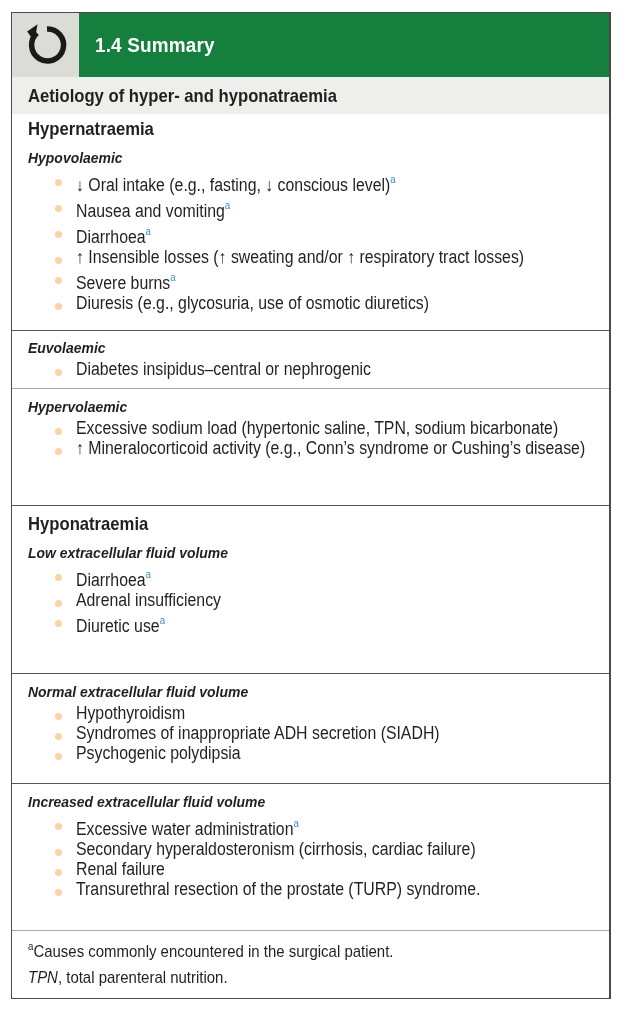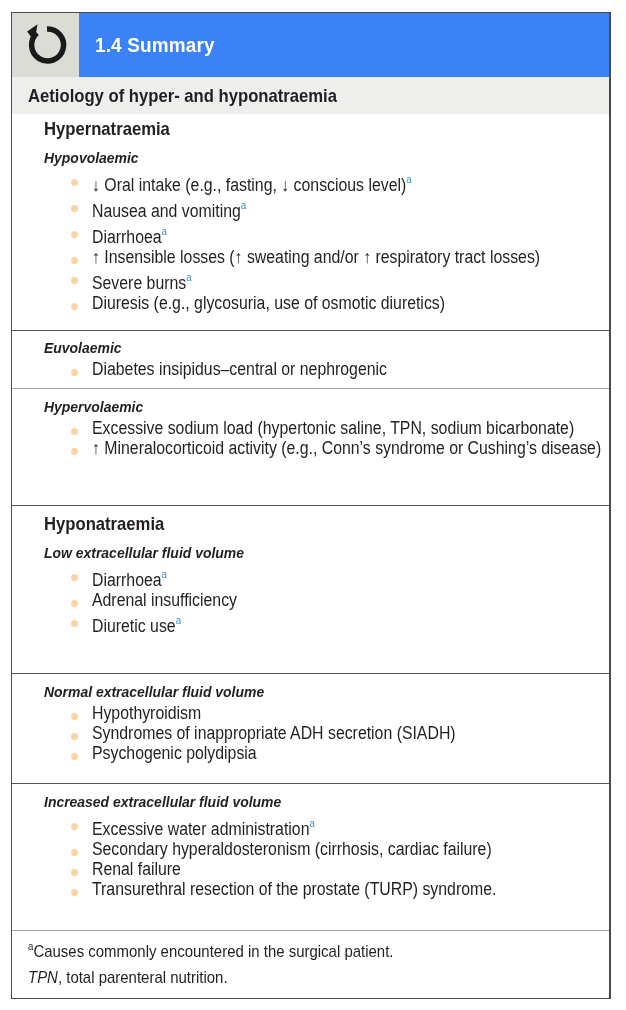--- a/index.html
+++ b/index.html
@@ -1,24 +1,24 @@
 <!DOCTYPE html>
 <html><head>
 <meta charset="utf-8">
 <style>
   html, body { margin: 0; padding: 0; background: #ffffff; }
   body { width: 626px; height: 1010px; position: relative; font-family: "Liberation Sans", sans-serif; color: #231f20; }
   .box { position: absolute; left: 11px; top: 12px; width: 600px; height: 987px; border: 1px solid #4a4a4a; border-right-width: 2px; box-sizing: border-box; }
   .header { position: absolute; left: 0; top: 0; width: 100%; height: 64px; display: flex; }
   .icon-box { width: 67px; height: 64px; background: #dcdcd7; display: flex; align-items: center; justify-content: center; }
-  .title-band { flex: 1; background: #3b82f6; display: flex; align-items: center; padding-left: 16px; }
+  .title-band { flex: 1; background: #15803d; display: flex; align-items: center; padding-left: 16px; }
   .title { color: #ffffff; font-weight: bold; font-size: 21px; letter-spacing: 0.2px; transform: scaleX(0.9); transform-origin: left center; white-space: nowrap; }
   .subtitle-band { position: absolute; left: 0; top: 64px; width: 100%; height: 37px; background: #eeeeec; display: flex; align-items: center; padding-left: 16px; box-sizing: border-box; }
   .subtitle { font-weight: bold; font-size: 18.5px; transform: scaleX(0.9); transform-origin: left center; white-space: nowrap; }
-  .section { position: absolute; left: 16px; width: 100%; box-sizing: border-box; padding-left: 16px; }
+  .section { position: absolute; left: 0; width: 100%; box-sizing: border-box; padding-left: 16px; }
   .sec-title { font-weight: bold; font-size: 18.5px; transform: scaleX(0.9); transform-origin: left center; white-space: nowrap; height: 24px; line-height: 24px; }
   .group-title { font-weight: bold; font-style: italic; font-size: 15.5px; transform: scaleX(0.9); transform-origin: left center; white-space: nowrap; height: 22px; line-height: 22px; }
   ul { list-style: none; margin: 0; padding: 0; }
   li { position: relative; padding-left: 48px; font-size: 18px; line-height: 20px; }
   li .bullet { position: absolute; left: 27px; top: 10px; width: 7px; height: 7px; border-radius: 50%; background: #fcd4a4; }
   li .txt { display: inline-block; transform: scaleX(0.88); transform-origin: left center; white-space: nowrap; }
   li .txt.wrap { white-space: normal; width: 580px; transform: scaleX(0.88); }
   sup { color: #3a8fc3; font-size: 11px; vertical-align: 8px; }
   .rule { position: absolute; left: 0; width: 100%; height: 0; }
   .rule.dark { border-top: 1.5px solid #555555; }

